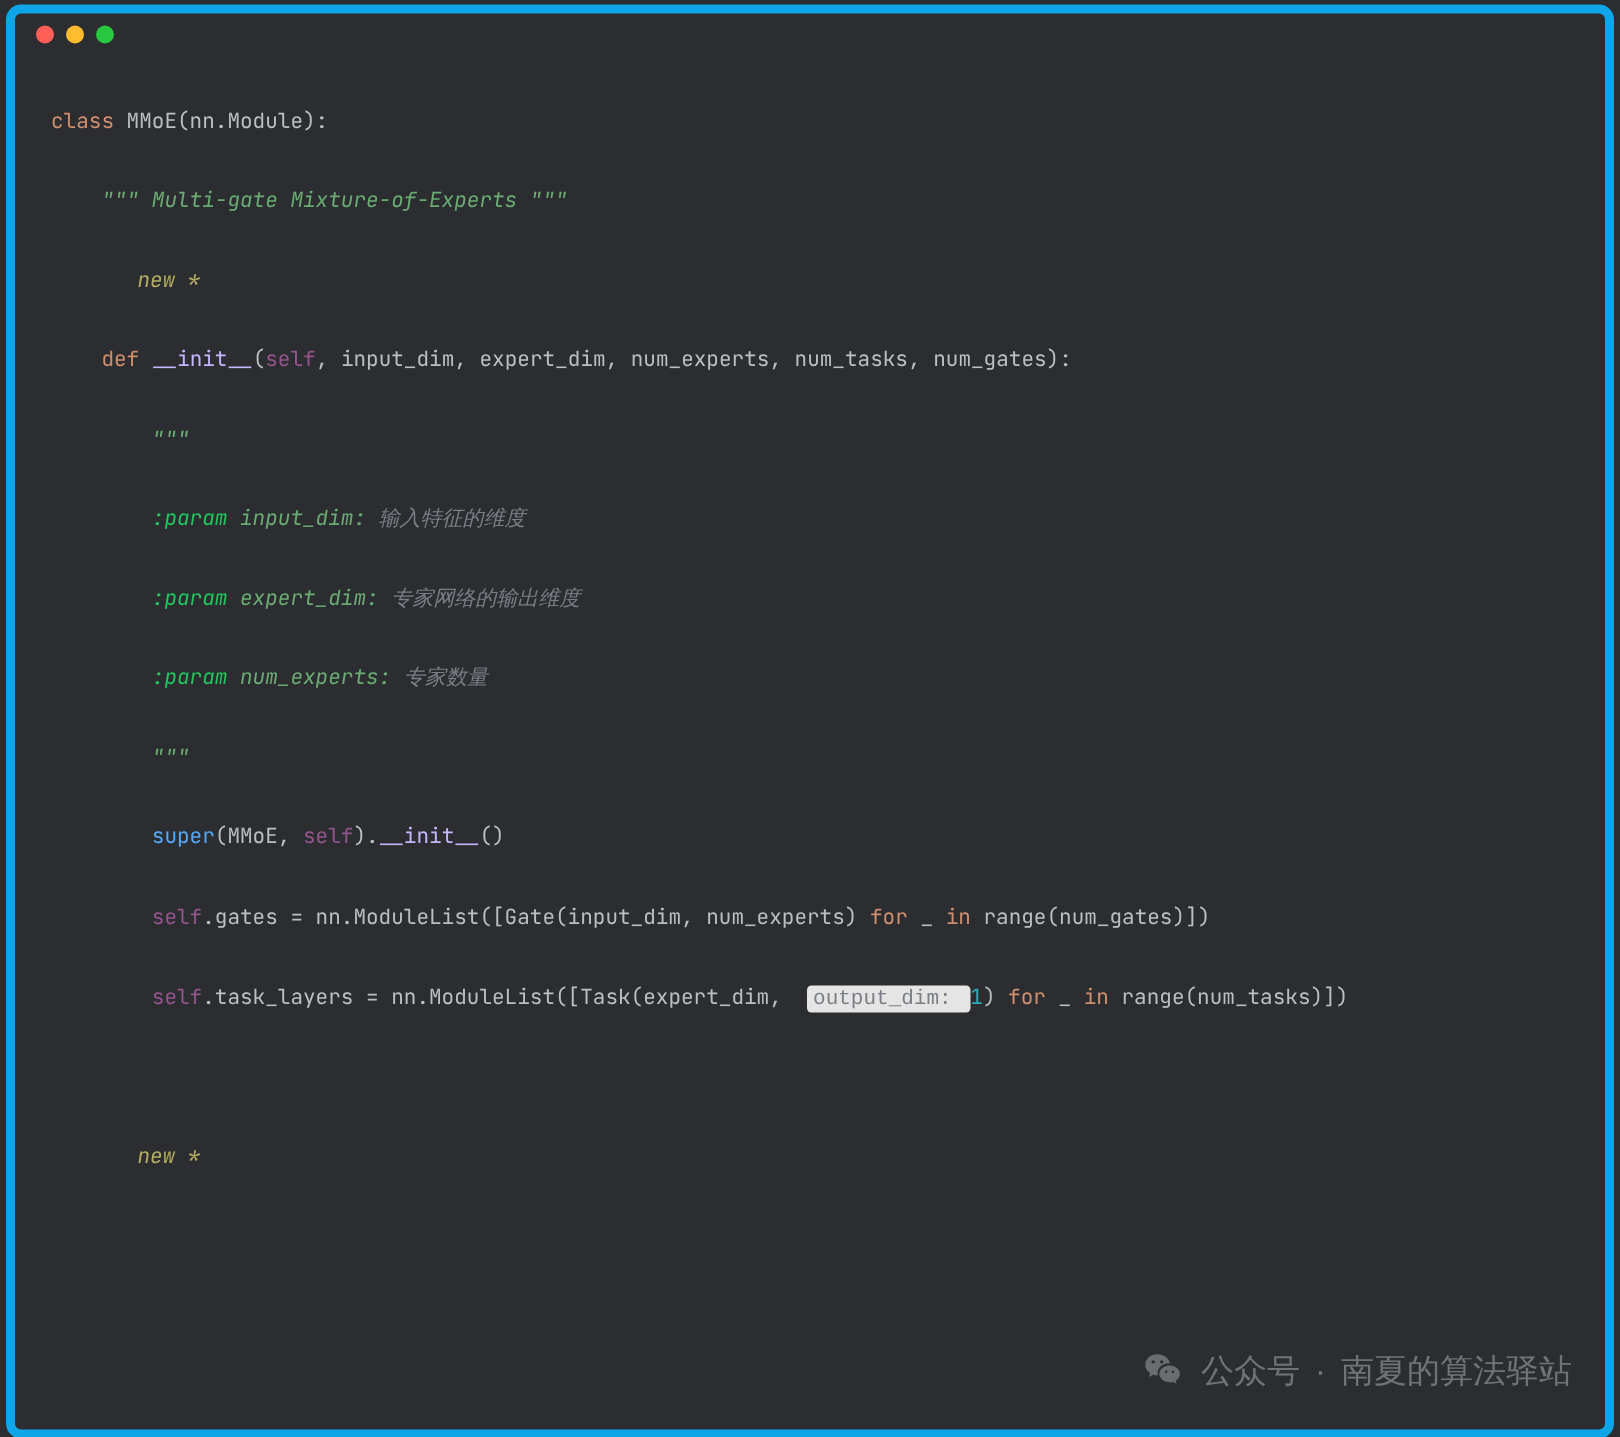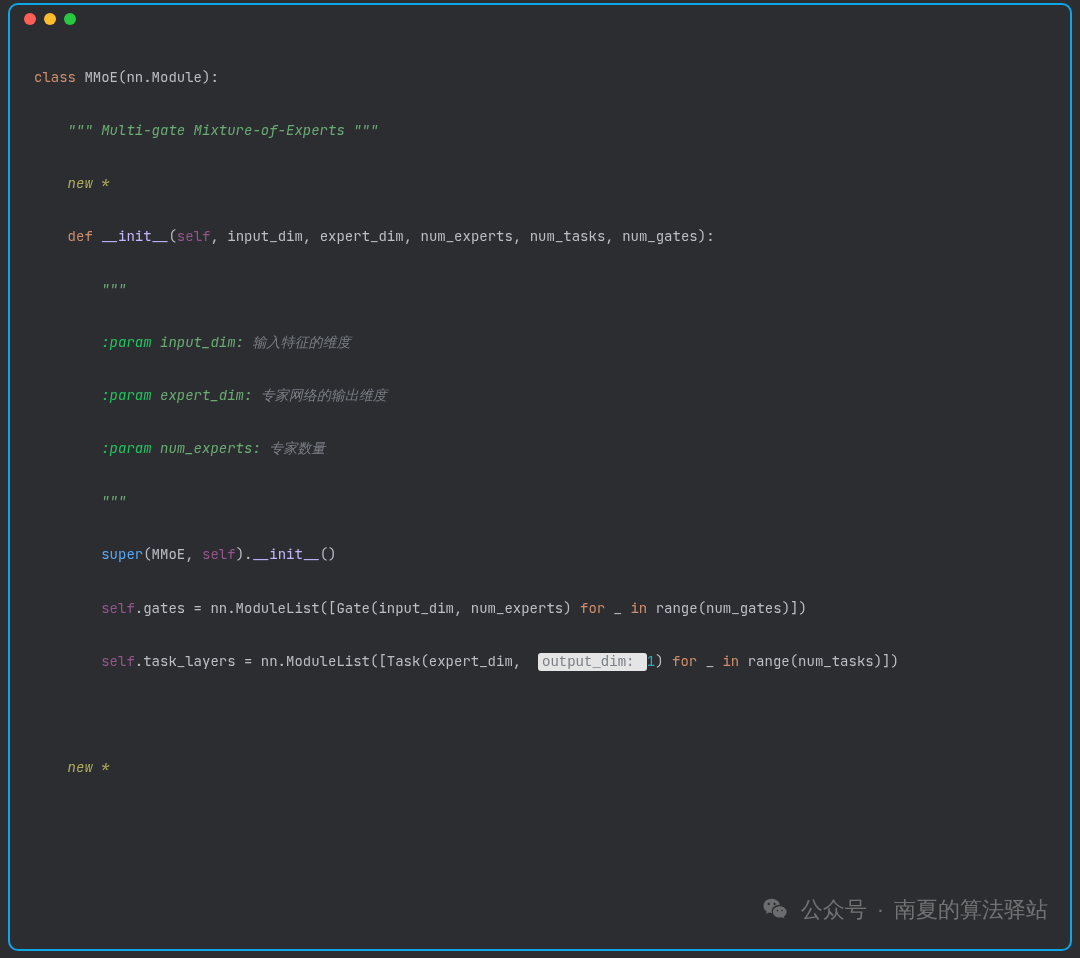--- a/index.html
+++ b/index.html
@@ -13,21 +13,21 @@
     height: 958px;
     overflow: hidden;
     position: relative;
   }
   .window {
     background: #2b2d30;
     border-radius: 10px;
     width: 1060px;
     height: 944px;
     margin: 3px auto;
-    border: 2px solid #0ea5e9;
+    border: 6px solid #0ea5e9;
     overflow: hidden;
     position: relative;
   }
   .titlebar {
     height: 28px;
     display: flex;
     align-items: center;
     padding-left: 14px;
     gap: 8px;
   }
@@ -46,21 +46,21 @@
   .fn { color: #56a8f5; }
   .fn-dunder { color: #c4b5fd; }
   .self { color: #94558d; }
   .str { color: #6aab73; font-style: italic; }
   .param { color: #bcbec4; }
   .paren { color: #bcbec4; }
   .comment-it { color: #7a7e85; font-style: italic; }
   .num { color: #2aacb8; }
   .under-param { color: #22c55e; font-style: italic; }
   .hint { color: #7a7e85; background: #e5e5e5; padding: 1px 4px; border-radius: 3px; font-style: normal; font-family: Liberation Mono, monospace;}
-  .annot { color: #b3ae60; font-style: italic; }
+  .annot { color: #b3ae60; font-style: italic; margin-left: 24px; }
   .watermark {
     position: absolute;
     right: 22px;
     bottom: 18px;
     color: rgba(200,200,200,0.45);
     font-family: "PingFang SC", "Microsoft YaHei", sans-serif;
     font-size: 22px;
     display: flex;
     align-items: center;
     gap: 10px;

